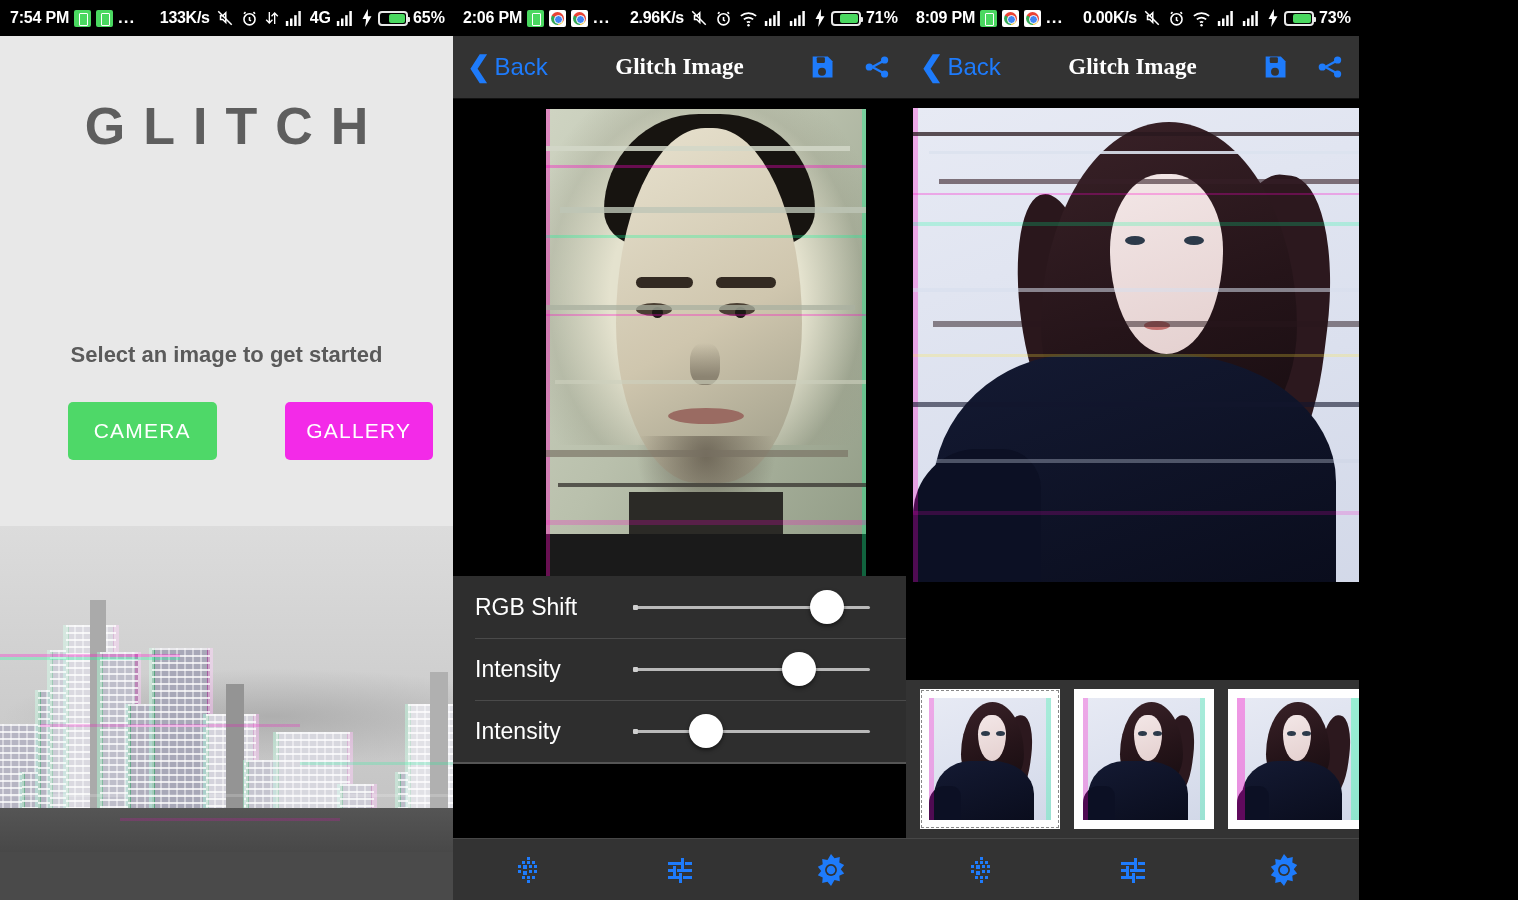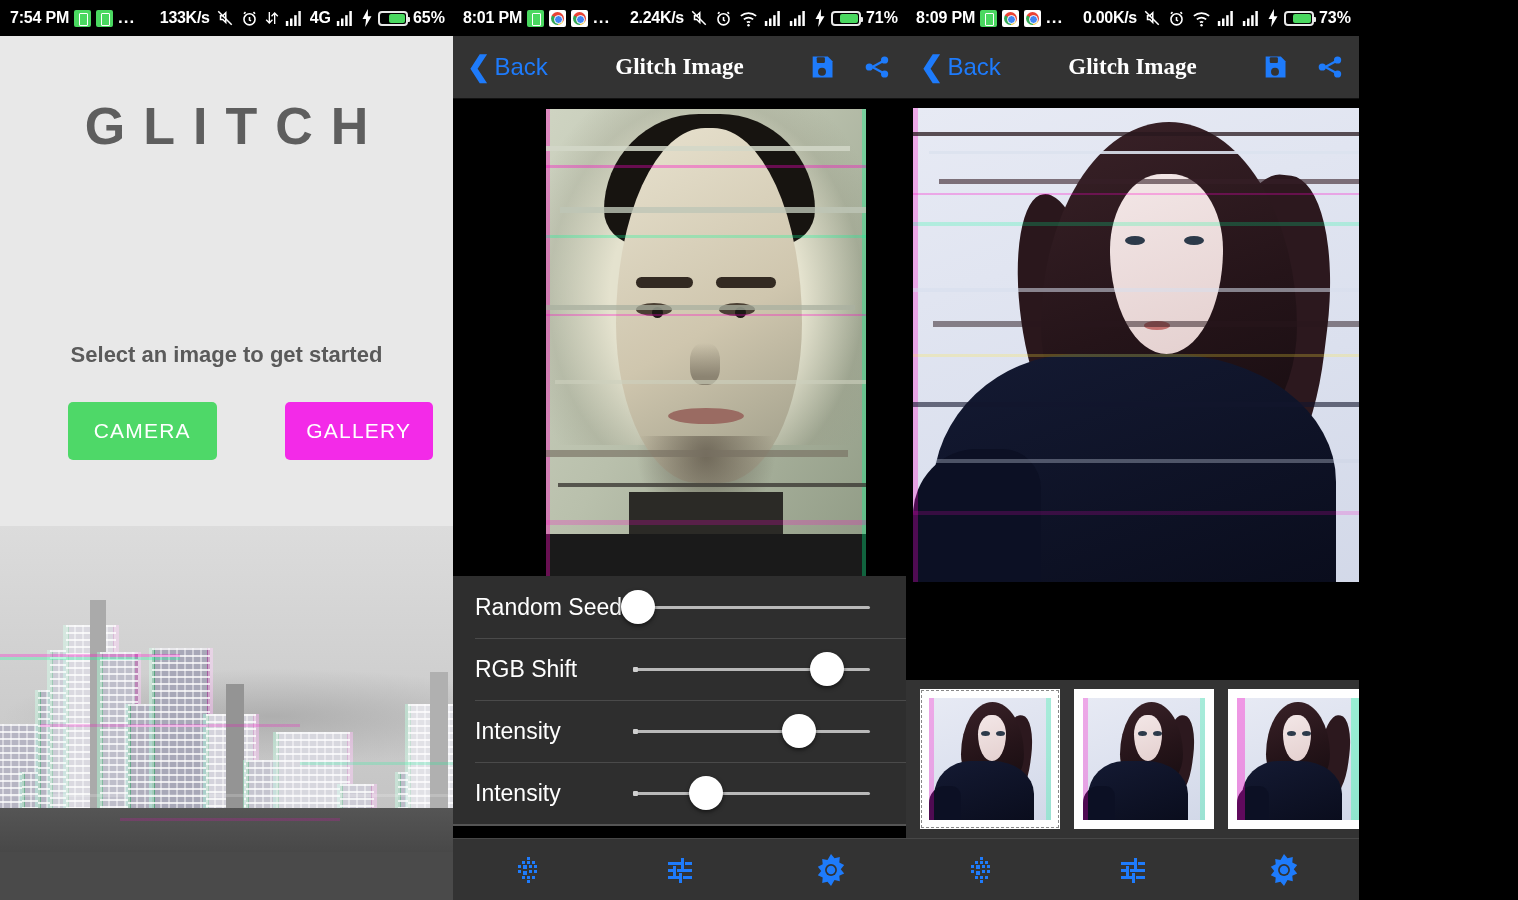--- a/index.html
+++ b/index.html
@@ -375,30 +375,30 @@
         <div class="scan" style="top:236px; left:300px;width:206px;background:rgba(0,255,150,.20)"></div>
         <div class="scan" style="top:268px; left:0;   width:506px; background:rgba(255,255,255,.18)"></div>
         <div class="scan" style="top:292px; left:120px;width:220px;background:rgba(255,0,200,.18)"></div>
       </div>
     </div>
   </div>
 
   <div class="panel">
 
     <div class="statusbar">
-      <span class="sb-time">8:01 PM</span>
+      <span class="sb-time">2:06 PM</span>
       <span class="sb-icons">
         <i class="appicon batt"></i>
         <i class="appicon chrome"></i>
         <i class="appicon chrome"></i>
         <span class="dots3">...</span>
       </span>
       <span class="sb-spacer"></span>
       <span class="sb-right">
-        <span class="sb-net">2.24K/s</span>
+        <span class="sb-net">2.96K/s</span>
         <svg width="20" height="18" viewBox="0 0 24 24">
             <g fill="none" stroke="#fff" stroke-width="2">
               <path d="M6 9v5h3l4 4V5L9 9H6z"></path>
               <path d="M3 3l18 18"></path>
             </g>
           </svg>
         <svg width="19" height="19" viewBox="0 0 24 24">
             <g fill="none" stroke="#fff" stroke-width="2">
               <circle cx="12" cy="13" r="7"></circle>
               <path d="M12 10v4l2 1M7 4l-2 2M17 4l2 2"></path>
@@ -496,28 +496,20 @@
           <div class="sl" style="top:58%; height:4px; background:rgba(205,208,190,.6); transform:translateX(9px);"></div>
           <div class="sl" style="top:73%; height:7px; background:rgba(120,112,98,.65); transform:translateX(-18px);"></div>
           <div class="sl" style="top:80%; height:4px; background:rgba(60,58,52,.8); transform:translateX(12px);"></div>
           <div class="sl" style="top:88%; height:5px; background:rgba(255,0,200,.22);"></div>
         </div>
       </div>
     </div>
 
     <div class="sliders">
       <div class="srow">
-        <div class="slabel">Random Seed</div>
-        <div class="strack">
-          <div class="stick"></div>
-            <div class="sdot"></div>
-          <div class="sthumb" style="left:2%"></div>
-        </div>
-      </div>
-      <div class="srow">
         <div class="slabel">RGB Shift</div>
         <div class="strack">
           <div class="stick"></div>
             <div class="sdot"></div>
           <div class="sthumb" style="left:82%"></div>
         </div>
       </div>
       <div class="srow">
         <div class="slabel">Intensity</div>
         <div class="strack">

